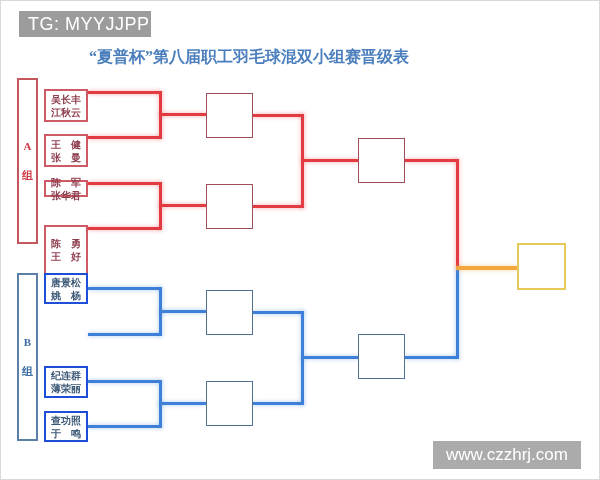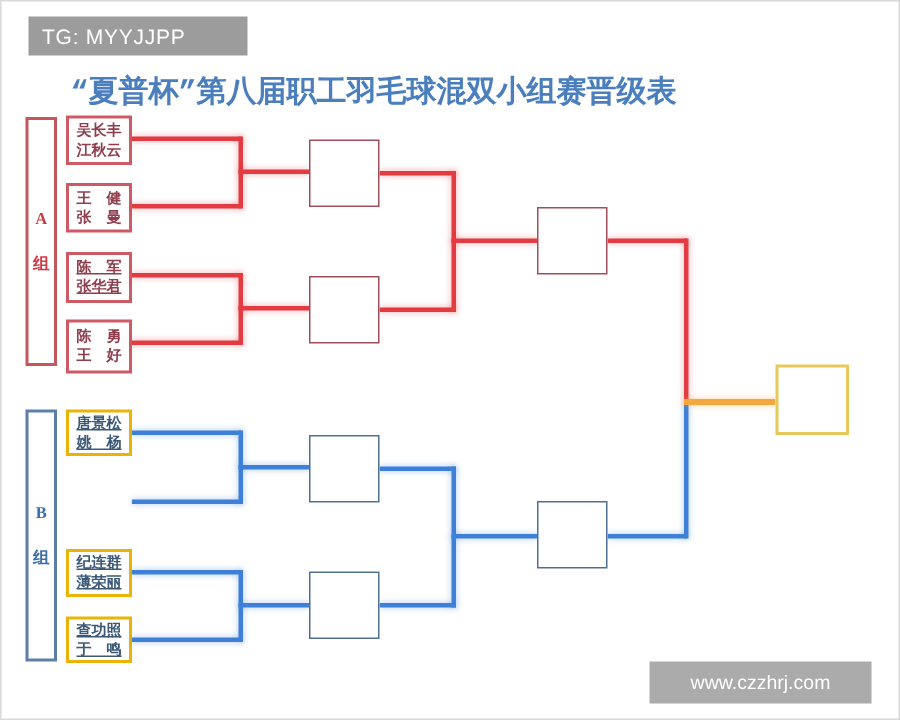--- a/index.html
+++ b/index.html
@@ -4,52 +4,52 @@
 <style>
   html,body{margin:0;padding:0;background:#fff;}
   #stage{
     position:relative;width:600px;height:480px;background:#ffffff;
     border:1px solid #d9d9d9;box-sizing:border-box;overflow:hidden;
     font-family:"Liberation Sans","DejaVu Sans",sans-serif;
   }
   .abs{position:absolute;}
   
   .banner{
-    left:18px;top:10px;width:146px;height:26px;background:#9c9c9c;
-    color:#ffffff;font-size:14px;line-height:26px;padding-left:9px;
+    left:18px;top:10px;width:132px;height:26px;background:#9c9c9c;
+    color:#ffffff;font-size:18px;line-height:26px;padding-left:9px;
     box-sizing:border-box;letter-spacing:.5px;
   }
   .watermark{
     left:432px;top:440px;width:148px;height:28px;background:#ababab;
-    color:#ffffff;font-size:13px;line-height:28px;text-align:center;
+    color:#ffffff;font-size:17px;line-height:28px;text-align:center;
   }
   
   .title{
     left:0;top:46px;width:496px;text-align:center;
-    color:#4a7ebc;font-size:20px;font-weight:bold;
-    font-family:Liberation Mono, monospace;
+    color:#4a7ebc;font-size:16px;font-weight:bold;
+    font-family:Liberation Serif, serif;
   }
   
   .group-label{
     width:21px;display:flex;flex-direction:column;align-items:center;
     justify-content:center;gap:16px;box-sizing:border-box;
     font-size:11px;font-weight:bold;
     font-family:"Liberation Serif","DejaVu Serif",serif;
   }
   .group-a-label{left:16px;top:77px;height:166px;border:2px solid #c4565e;color:#cf3a44;}
   .group-b-label{left:16px;top:272px;height:168px;border:2px solid #5b7fa6;color:#3a6ea5;}
   
   .team-box{
     left:43px;width:44px;box-sizing:border-box;display:flex;flex-direction:column;
     align-items:center;justify-content:center;
     font-size:10px;line-height:13px;font-weight:bold;
     font-family:"Liberation Serif","DejaVu Serif",serif;white-space:nowrap;
   }
-  .team-box.red{border:2px solid #cd5a64;color:#8f3e4e;}
-  .team-box.blue{border:2px solid #eab308;color:#3c5877;text-decoration:underline;}
+  .team-box.red{border:2px solid #cd5a64;color:#8f3e4e;margin-top:12px;}
+  .team-box.blue{border:2px solid #1d4ed8;color:#3c5877;}
   
   .match-box{width:47px;height:45px;box-sizing:border-box;background:#fff;}
   .match-box.red{border:1px solid #a04e59;}
   .match-box.blue{border:1px solid #4f7090;}
   .champion-box{
     left:516px;top:242px;width:49px;height:47px;box-sizing:border-box;
     border:2px solid #e7c959;background:#fff;
   }
   
   .line{position:absolute;}
@@ -72,25 +72,25 @@
   </div>
 
   <div class="abs team-box red" style="top:76px;height:33px;">
     <div>吴长丰</div>
     <div>江秋云</div>
   </div>
   <div class="abs team-box red" style="top:121px;height:33px;align-items:center;">
     <div>王　健</div>
     <div>张　曼</div>
   </div>
-  <div class="abs team-box red" style="top:167px;height:34px;text-decoration:underline;">
+  <div class="abs team-box red" style="top:167px;height:17px;">
     <div>陈　军</div>
     <div>张华君</div>
   </div>
-  <div class="abs team-box red" style="top:212px;height:36px;">
+  <div class="abs team-box red" style="top:212px;height:50px;">
     <div>陈　勇</div>
     <div>王　好</div>
   </div>
 
   <div class="line red" style="left:87px;top:90px;width:73px;height:3px;"></div>
   <div class="line red" style="left:87px;top:135px;width:73px;height:3px;"></div>
   <div class="line red" style="left:158px;top:90px;width:3px;height:48px;"></div>
   <div class="line red" style="left:158px;top:112px;width:47px;height:3px;"></div>
   <div class="line red" style="left:87px;top:181px;width:73px;height:3px;"></div>
   <div class="line red" style="left:87px;top:226px;width:73px;height:3px;"></div>

